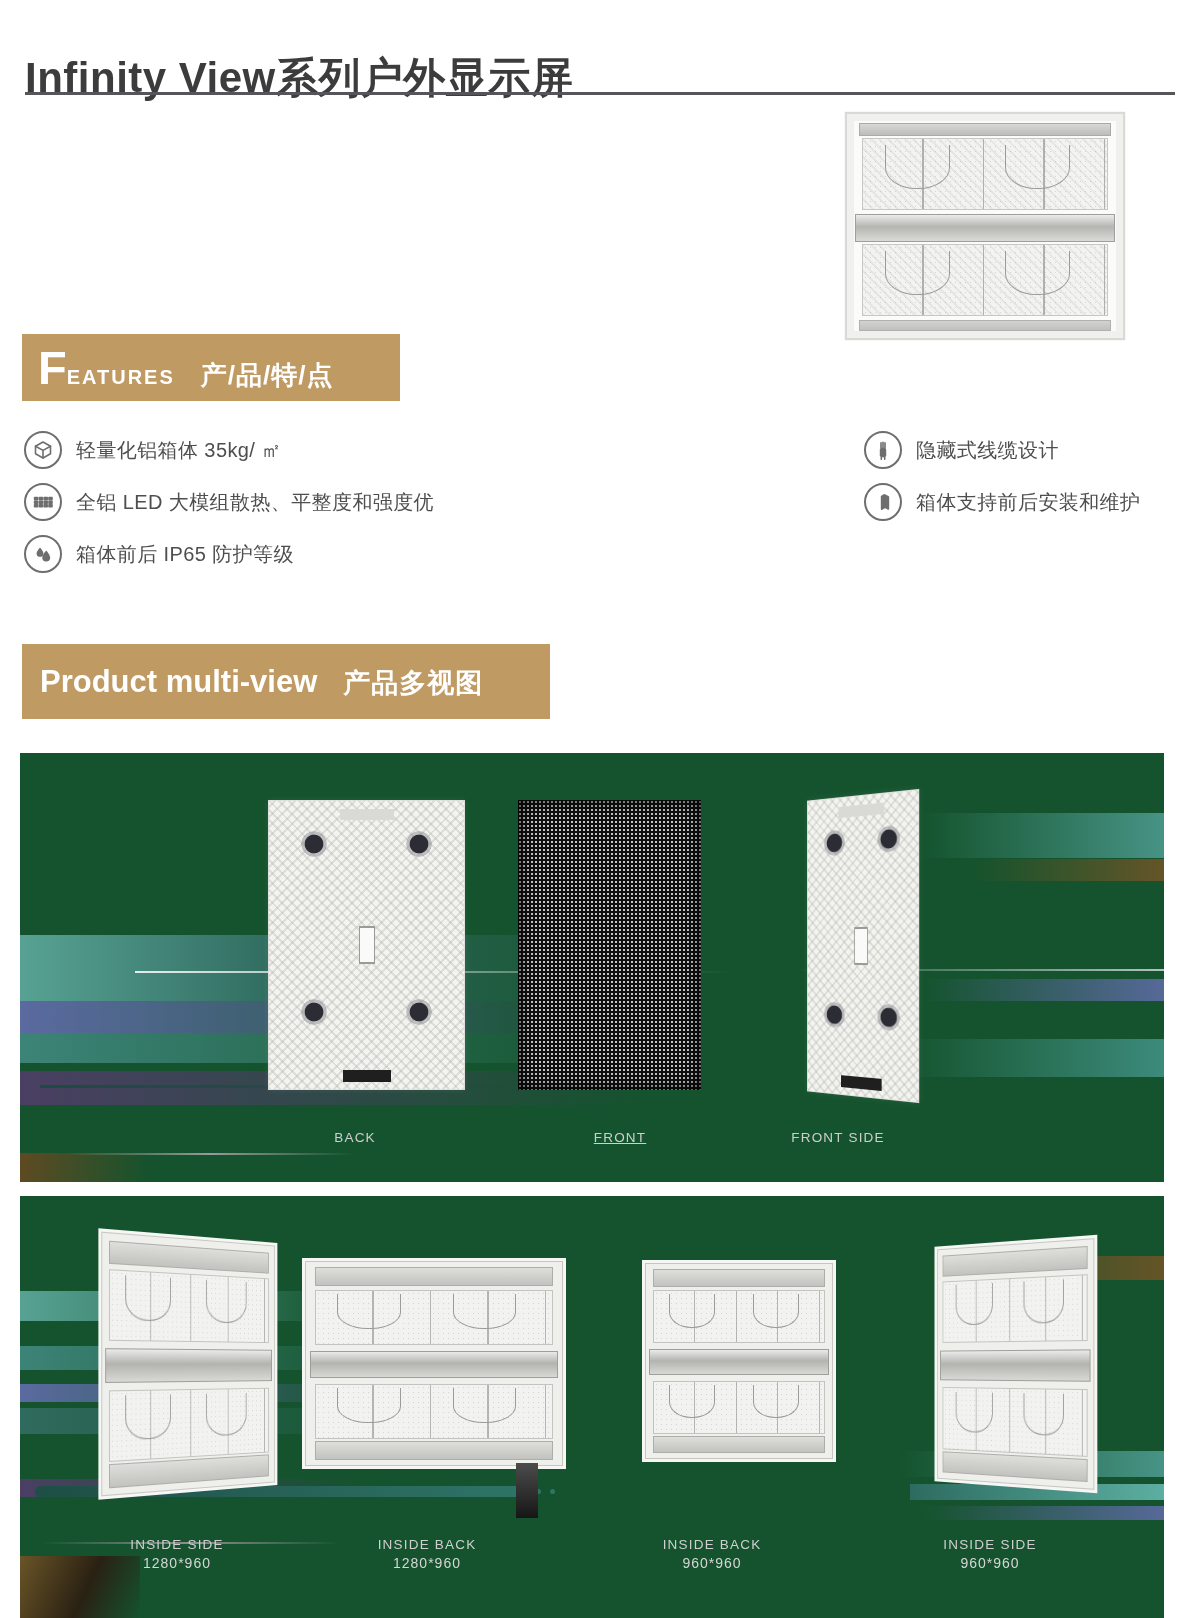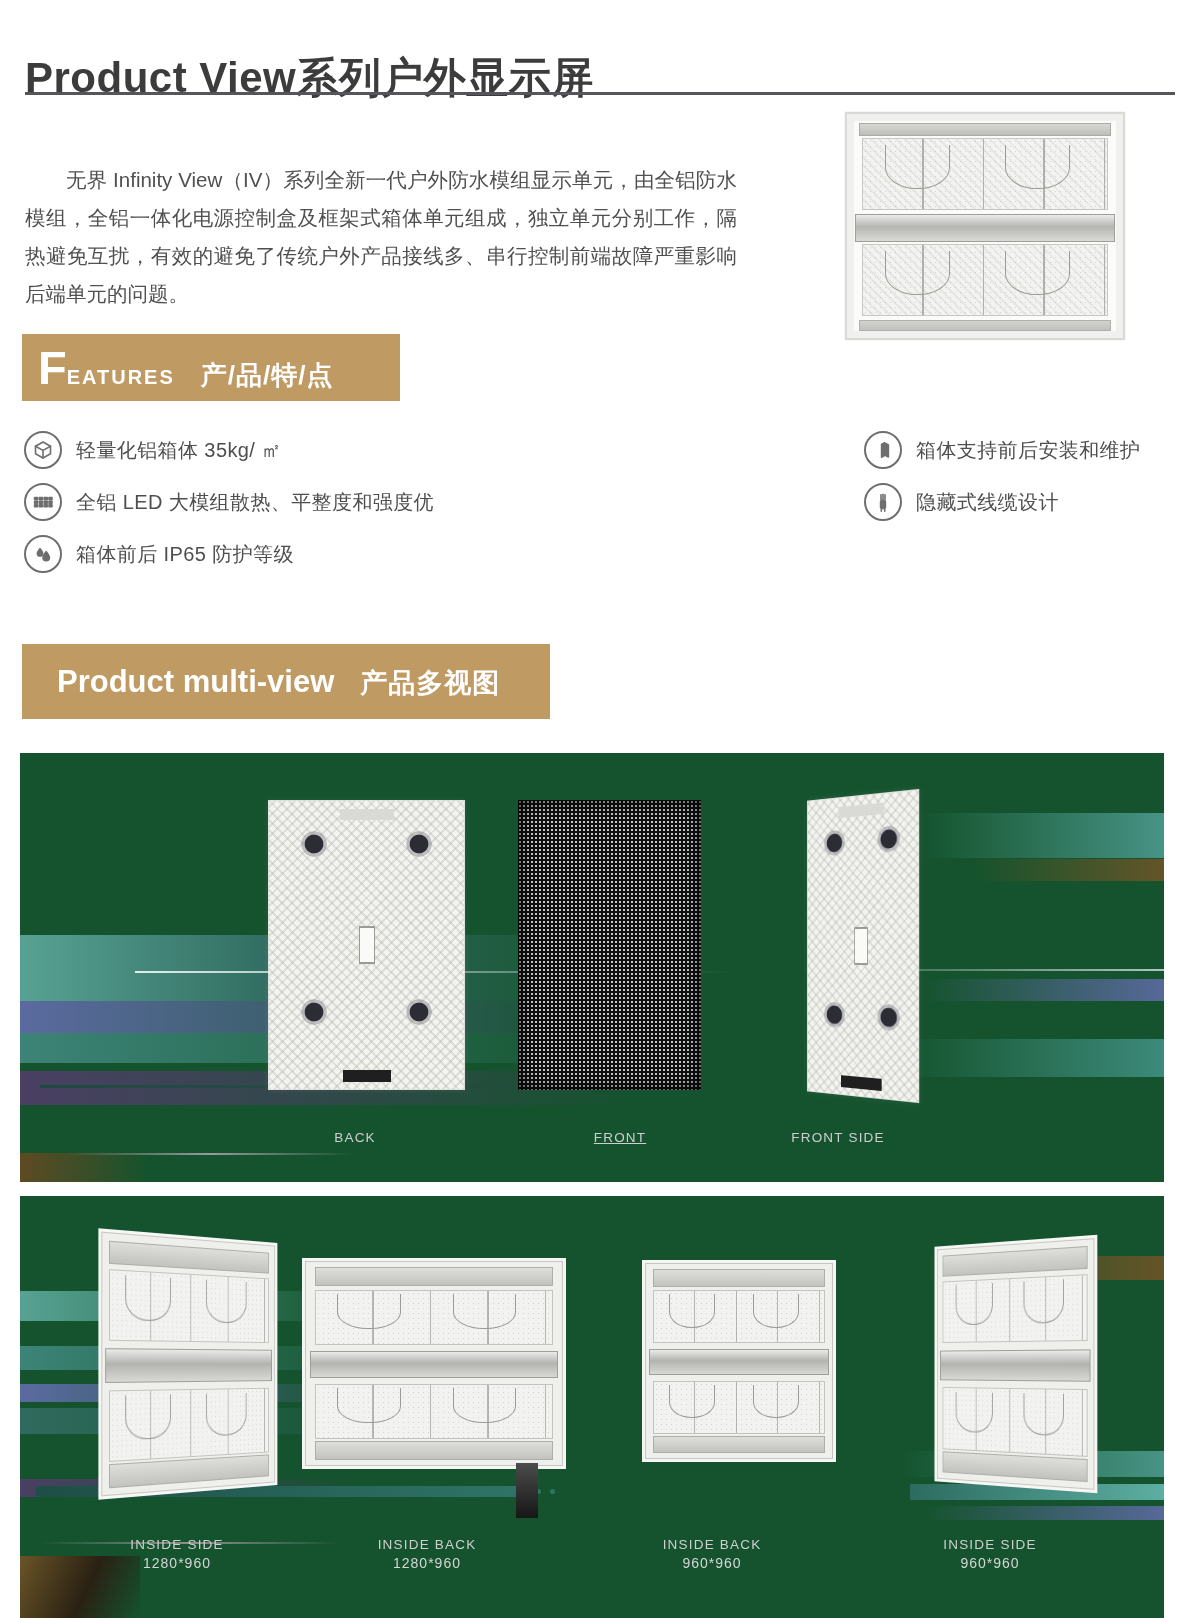--- a/index.html
+++ b/index.html
@@ -37,21 +37,21 @@
   .ph-bot{position:absolute;left:12px;right:12px;bottom:7px;height:9px;
           background:linear-gradient(180deg,#d2d2cf,#c0c0bd);border:1px solid #b0b0ad;}
 
   
   .gold{background:var(--gold,#bf9a63);color:#ffffff;display:flex;align-items:baseline;}
   .features-banner{position:absolute;left:22px;top:334px;width:378px;height:67px;padding-left:16px;box-sizing:border-box;}
   .f-big{font-size:47px;font-weight:800;line-height:67px;}
   .f-rest{font-size:20px;font-weight:800;letter-spacing:2px;}
   .f-zh{font-size:26px;font-weight:700;margin-left:26px;letter-spacing:1px;}
 
-  .mv-banner{position:absolute;left:22px;top:644px;width:528px;height:75px;padding-left:35px;box-sizing:border-box;}
+  .mv-banner{position:absolute;left:22px;top:644px;width:528px;height:75px;padding-left:18px;box-sizing:border-box;}
   .mv-en{font-size:31px;font-weight:800;line-height:75px;}
   .mv-zh{font-size:27px;font-weight:700;margin-left:26px;letter-spacing:1px;}
 
   
   .fcol{position:absolute;top:424px;}
   .fcol.c1{left:24px;} .fcol.c2{left:524px;} .fcol.c3{left:864px;}
   .frow{display:flex;align-items:center;height:52px;}
   .ficon{width:38px;height:38px;border:2px solid #6e6e6e;border-radius:50%;box-sizing:border-box;
          display:flex;align-items:center;justify-content:center;margin-right:14px;flex:none;}
   .ficon svg{width:24px;height:24px;stroke:#6e6e6e;fill:none;stroke-width:1.6;stroke-linecap:round;stroke-linejoin:round;}
@@ -111,23 +111,22 @@
   .persp.v1 .cab{transform:perspective(900px) rotateY(30deg);}
   .persp.v4 .cab{transform:perspective(900px) rotateY(-28deg);}
   .stand{position:absolute;left:496px;top:267px;width:22px;height:55px;
          background:linear-gradient(180deg,#4c4c4c,#161616);}
 </style>
 </head>
 <body>
 
 <div class="page">
 
-  <h1 class="title">Product View系列户外显示屏</h1>
+  <h1 class="title">Infinity View系列户外显示屏</h1>
   <div class="title-rule"></div>
-  <p class="intro">无界 Infinity View（IV）系列全新一代户外防水模组显示单元，由全铝防水模组，全铝一体化电源控制盒及框架式箱体单元组成，独立单元分别工作，隔热避免互扰，有效的避免了传统户外产品接线多、串行控制前端故障严重影响后端单元的问题。</p>
 
   <div class="photo-cab">
     <div class="ph-top"></div>
     <div class="ph-row r1"></div>
     <div class="ph-mid"></div>
     <div class="ph-row r2"></div>
     <div class="ph-bot"></div>
   </div>
 
   <div class="gold features-banner">
@@ -175,36 +174,36 @@
         </svg>
       </span>
       <span class="ftext">箱体前后 IP65 防护等级</span>
     </div>
   </div>
 
 
   <div class="fcol c3">
     <div class="frow">
       <span class="ficon">
-        <svg viewBox="0 0 24 24" stroke="none">
-          <path fill="#6e6e6e" d="M10.6 6.4 L13.5 4.8 V17.6 L10.6 19.2 Z"></path>
-          <path fill="#6e6e6e" d="M14.7 5.4 L17.4 7 V19 L14.7 17.5 Z"></path>
-        </svg>
-      </span>
-      <span class="ftext">箱体支持前后安装和维护</span>
-    </div>
-    <div class="frow">
-      <span class="ficon">
         <svg viewBox="0 0 24 24">
           <path d="M10 4.8 v5 M12 4.3 v5.5 M14 4.8 v5"></path>
           <rect x="8.8" y="9.8" width="6.4" height="9.4" rx="2" fill="#6e6e6e" stroke="none"></rect>
           <path d="M10.3 19.6 v1.6 M13.7 19.6 v1.6"></path>
         </svg>
       </span>
       <span class="ftext">隐藏式线缆设计</span>
+    </div>
+    <div class="frow">
+      <span class="ficon">
+        <svg viewBox="0 0 24 24" stroke="none">
+          <path fill="#6e6e6e" d="M10.6 6.4 L13.5 4.8 V17.6 L10.6 19.2 Z"></path>
+          <path fill="#6e6e6e" d="M14.7 5.4 L17.4 7 V19 L14.7 17.5 Z"></path>
+        </svg>
+      </span>
+      <span class="ftext">箱体支持前后安装和维护</span>
     </div>
   </div>
 
   <div class="gold mv-banner">
     <span class="mv-en">Product multi-view</span>
     <span class="mv-zh">产品多视图</span>
   </div>
 
   <div class="dark-panel panel1">
 

